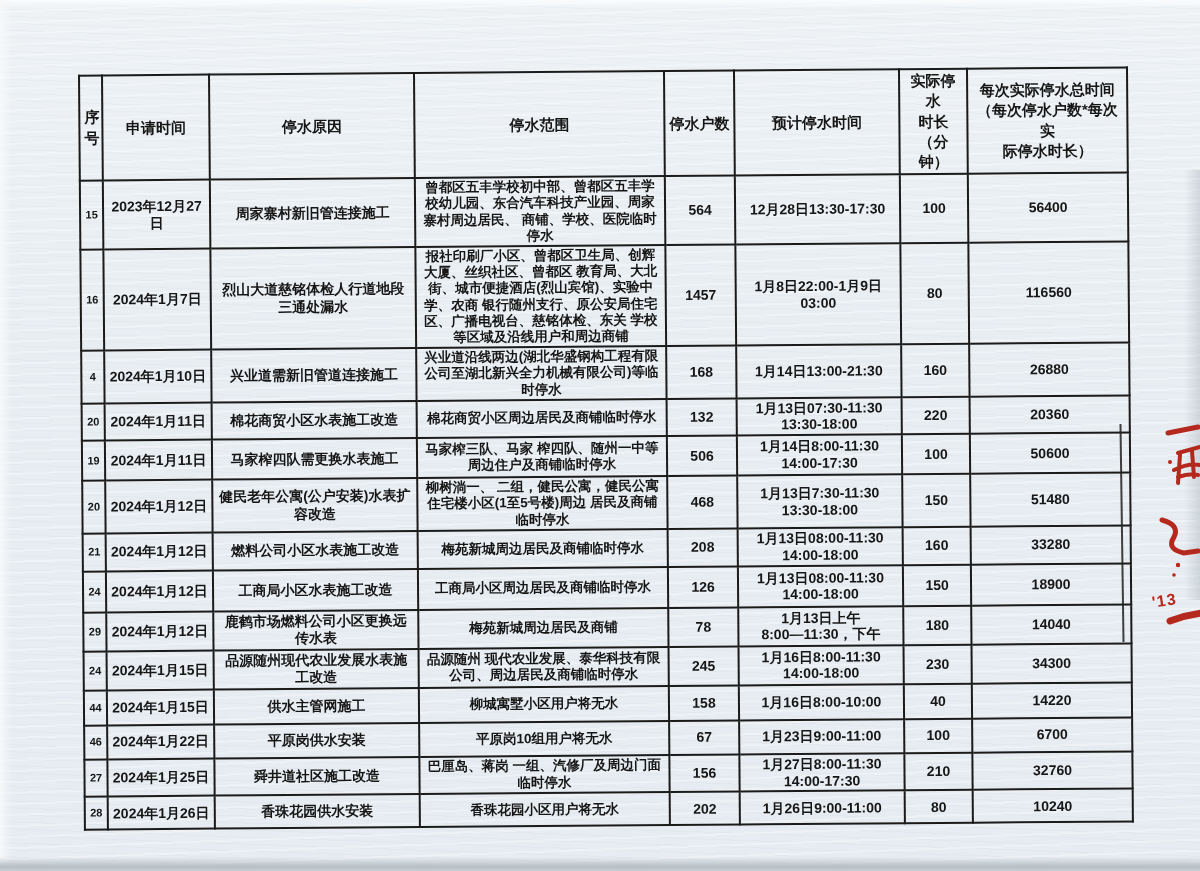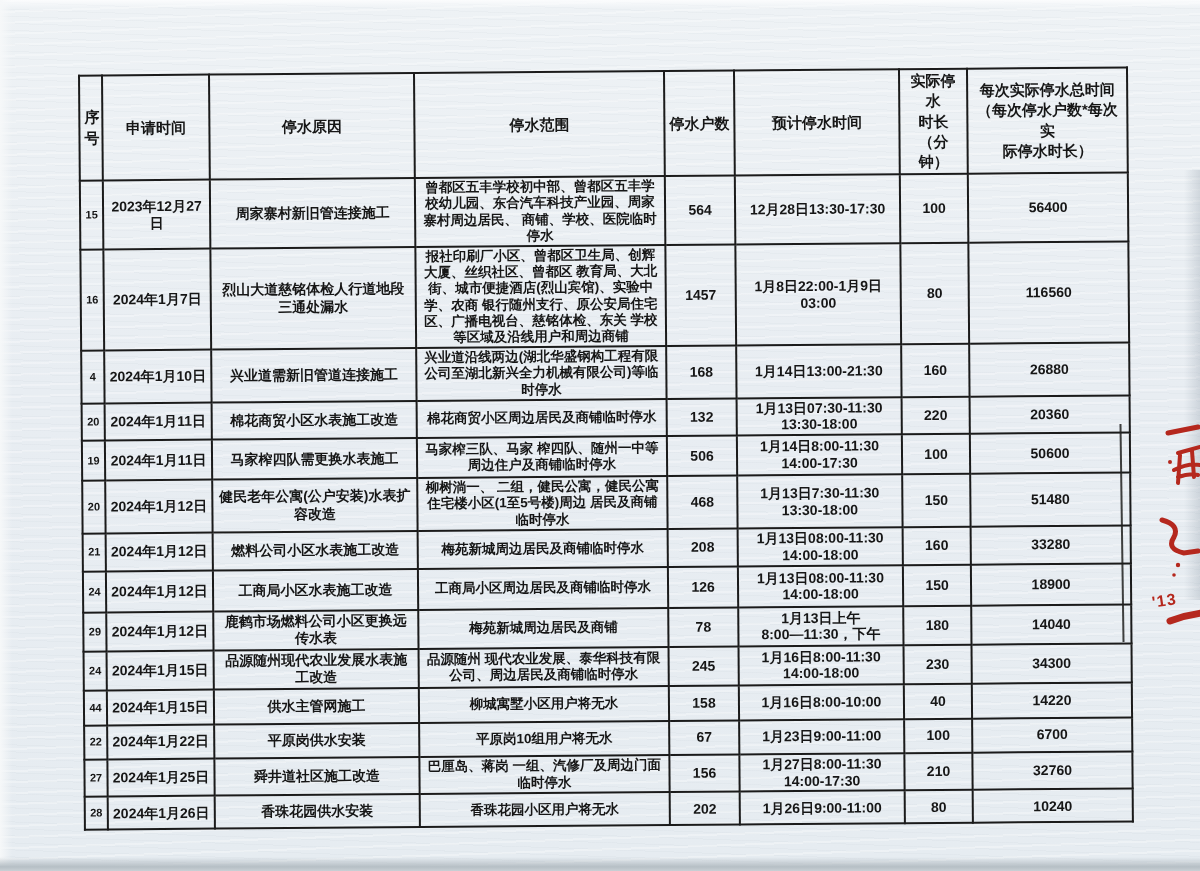--- a/index.html
+++ b/index.html
@@ -228,21 +228,21 @@
     <td class="c-no">44</td>
     <td class="c-date">2024年1月15日</td>
     <td class="c-reason">供水主管网施工</td>
     <td class="c-scope">柳城寓墅小区用户将无水</td>
     <td class="c-hh">158</td>
     <td class="c-plan">1月16日8:00-10:00</td>
     <td class="c-min">40</td>
     <td class="c-total">14220</td>
   </tr>
         <tr>
-    <td class="c-no">22</td>
+    <td class="c-no">46</td>
     <td class="c-date">2024年1月22日</td>
     <td class="c-reason">平原岗供水安装</td>
     <td class="c-scope">平原岗10组用户将无水</td>
     <td class="c-hh">67</td>
     <td class="c-plan">1月23日9:00-11:00</td>
     <td class="c-min">100</td>
     <td class="c-total">6700</td>
   </tr>
         <tr>
     <td class="c-no">27</td>

